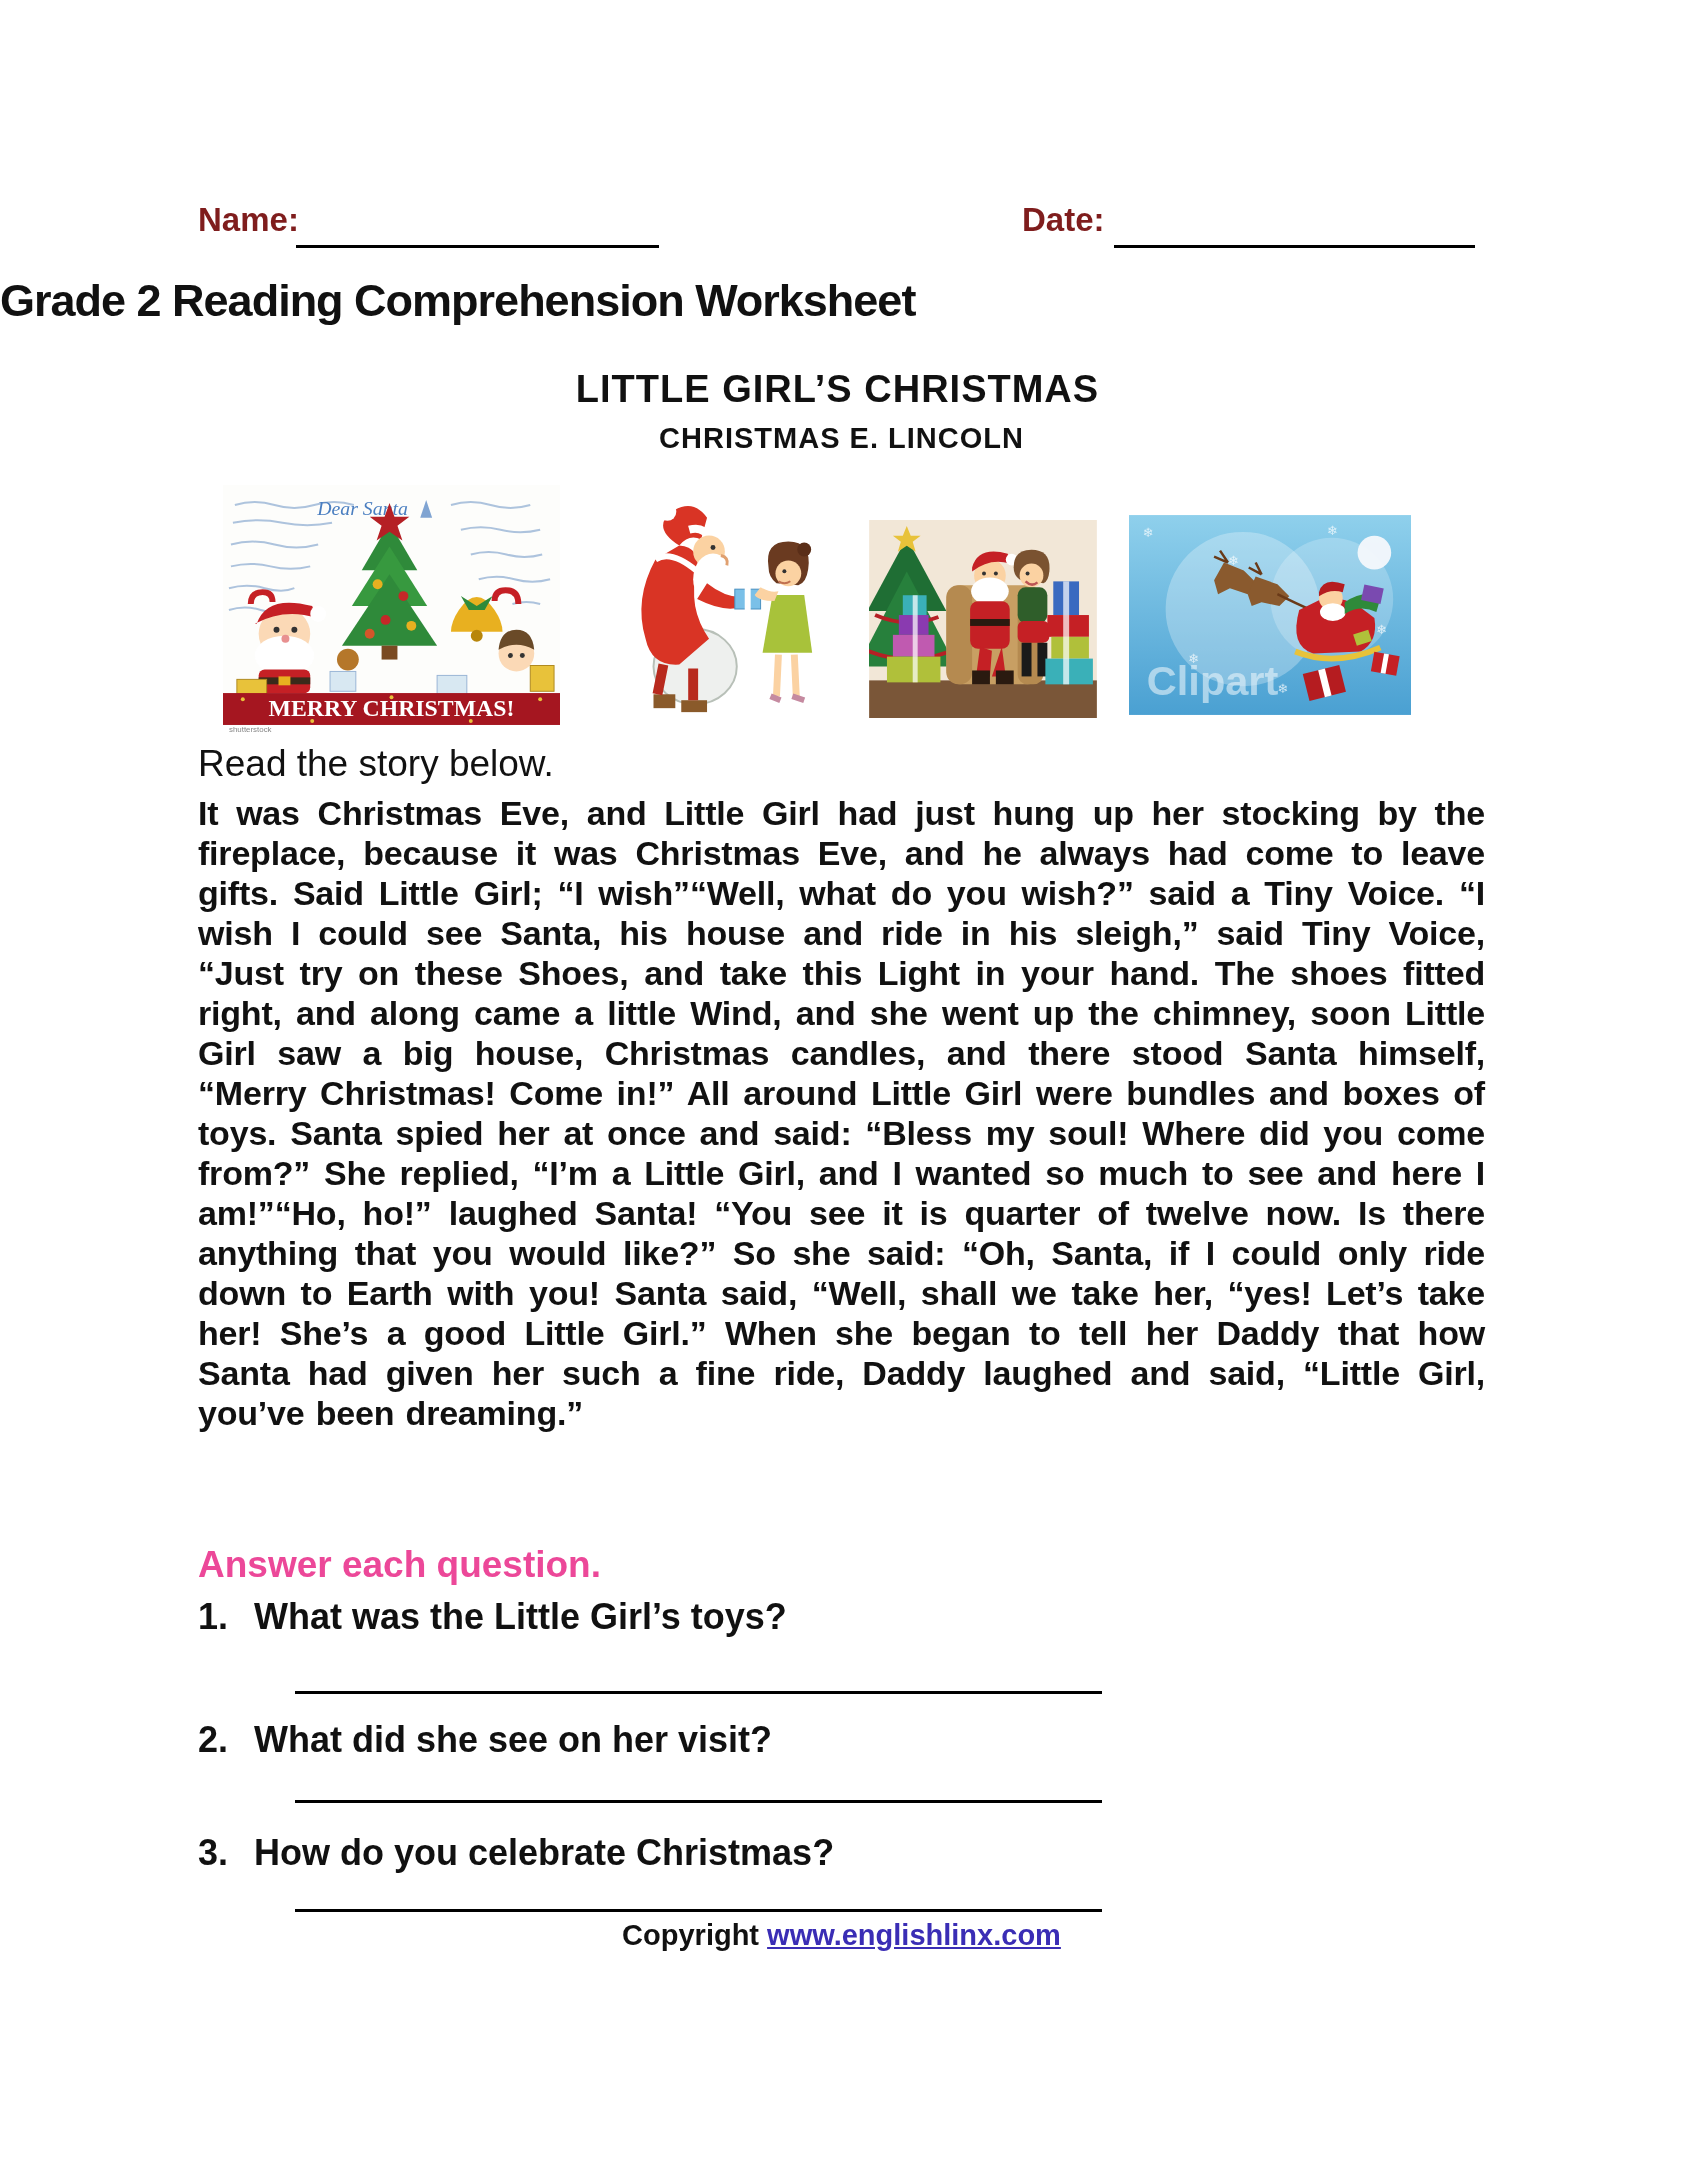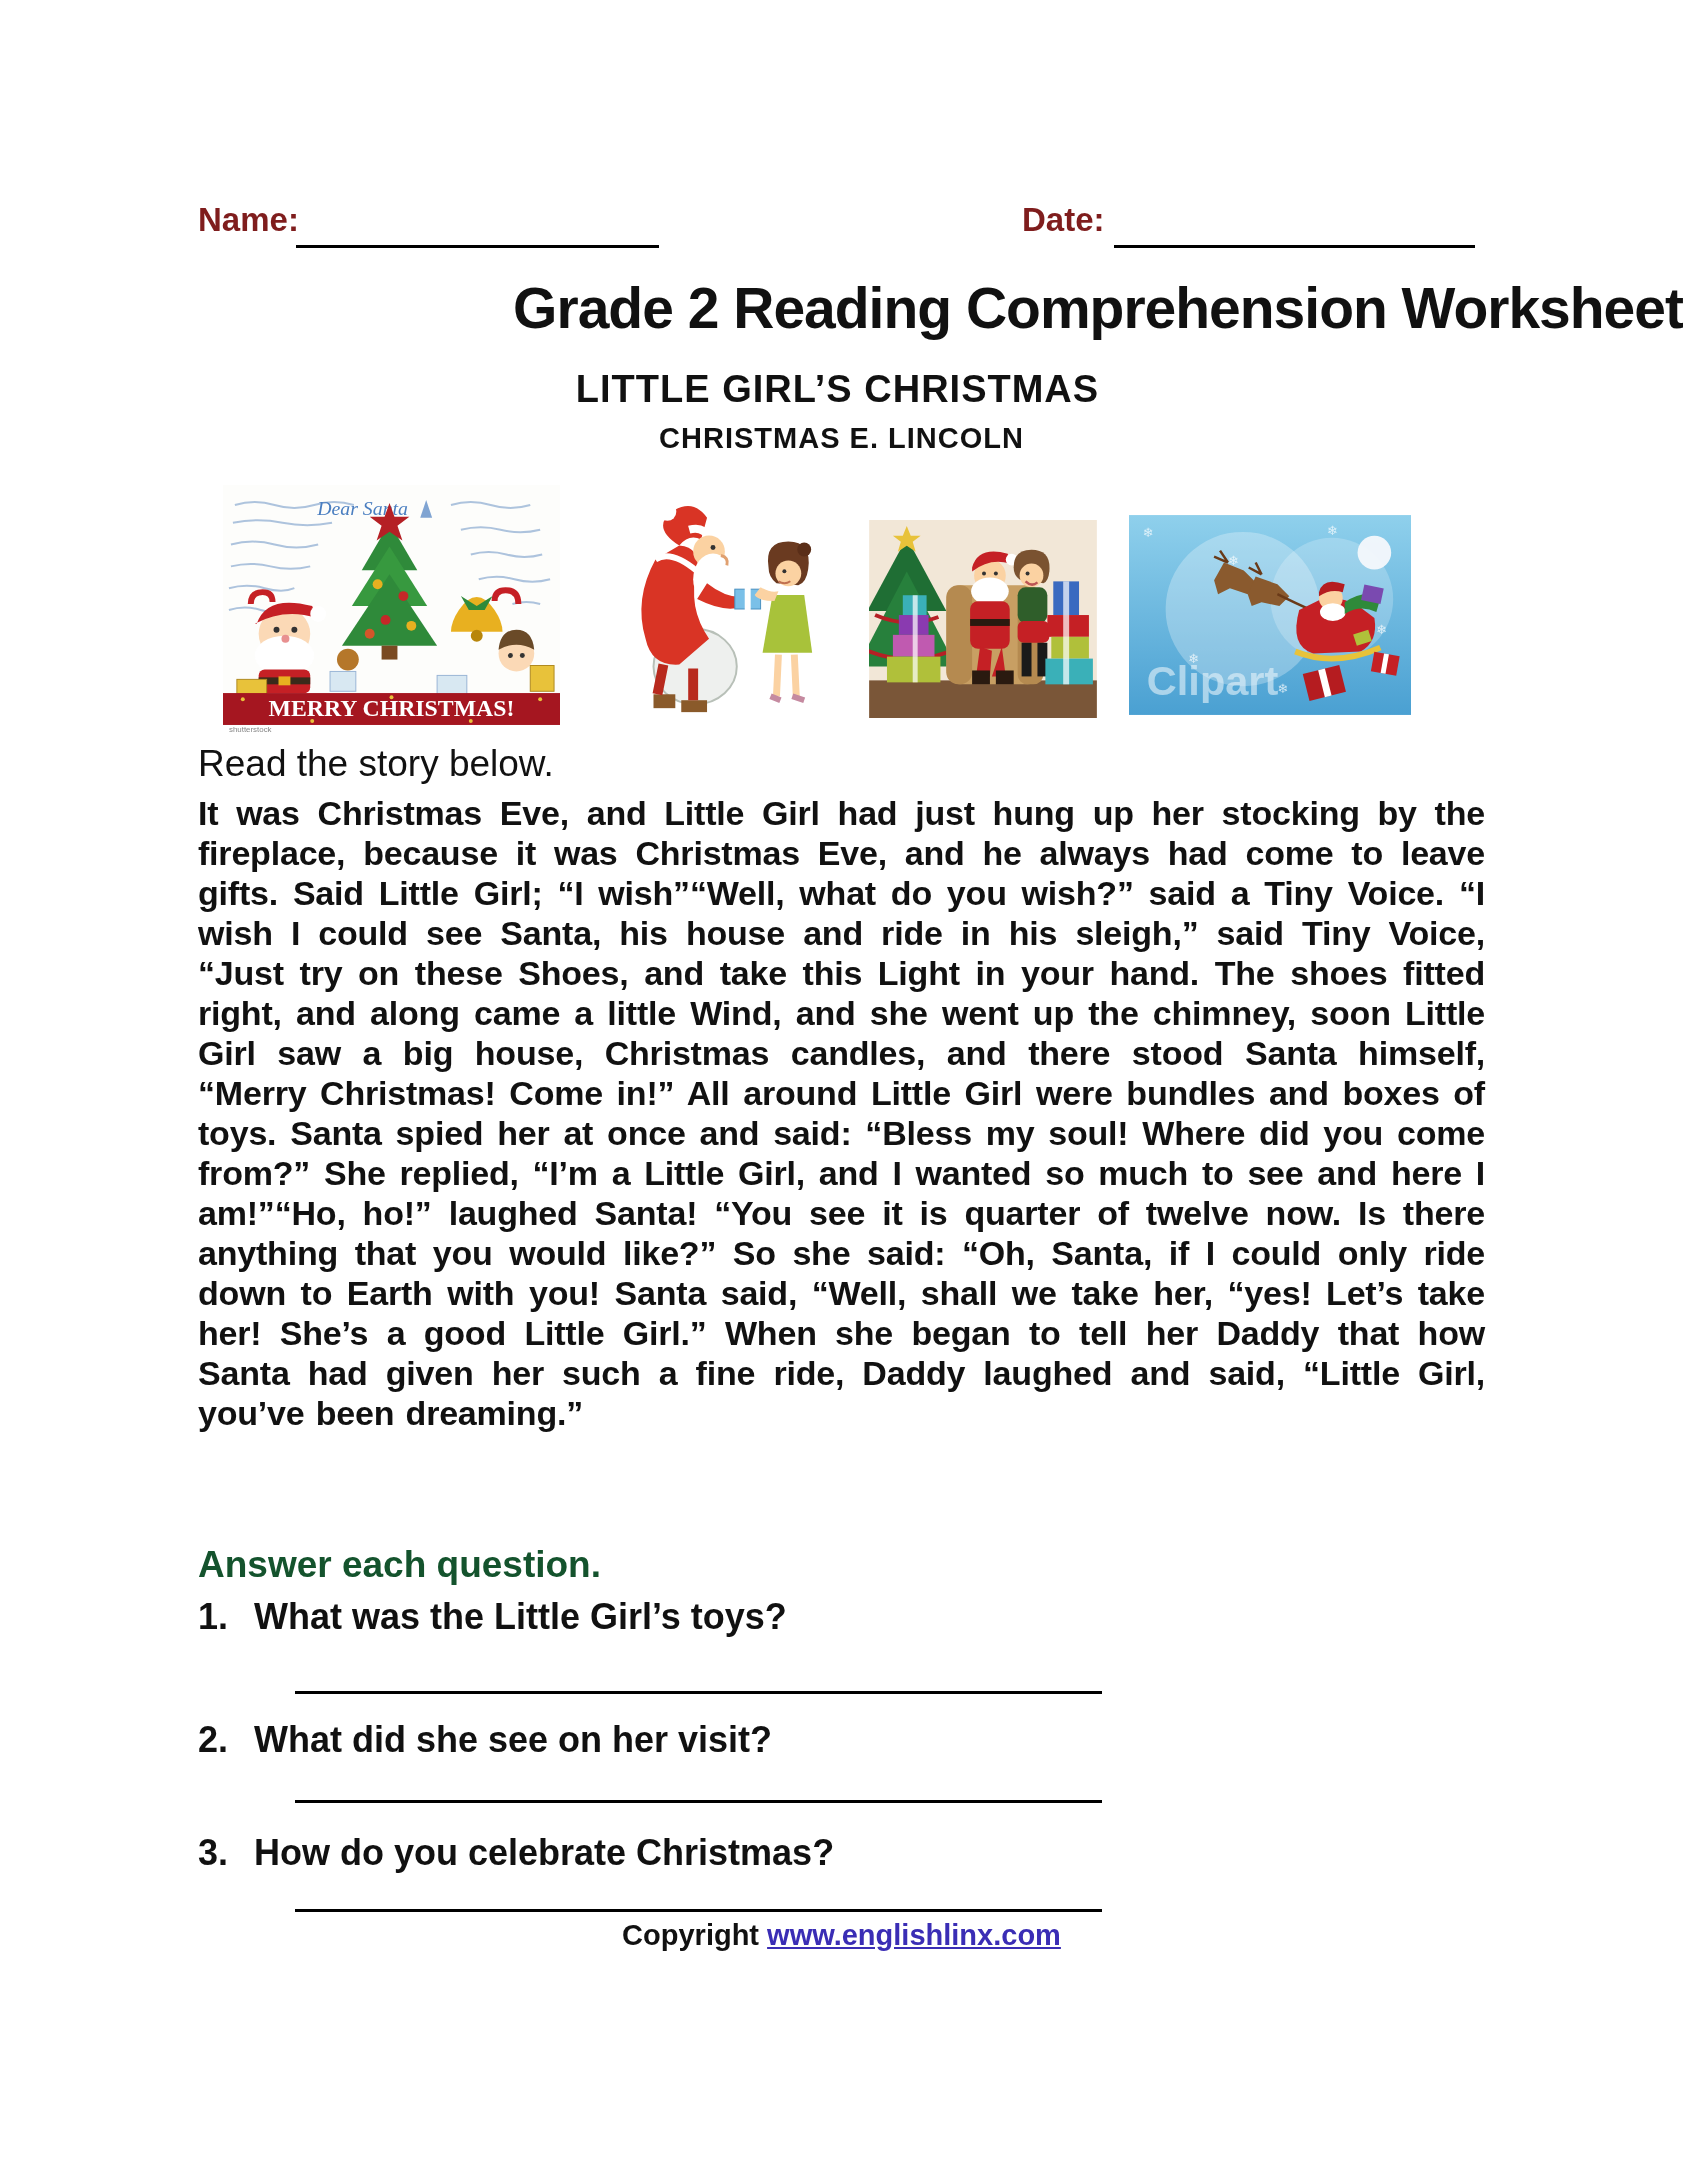--- a/index.html
+++ b/index.html
@@ -3,21 +3,21 @@
 <meta charset="utf-8">
 <style>
   html,body{margin:0;padding:0;}
   body{
     width:1683px;height:2178px;position:relative;background:#ffffff;
     font-family:"Liberation Sans", sans-serif;color:#111;overflow:hidden;
   }
   .abs{position:absolute;}
   .label{font-weight:700;font-size:33px;color:#7f1d1d;}
   .blank{border-top:3px solid #000;height:0;}
-  .page-title{left:0;right:0;top:275px;text-align:right;font-size:57px;font-weight:700;letter-spacing:-1px;}
+  .page-title{left:0;right:0;top:275px;text-align:left;font-size:45px;font-weight:700;letter-spacing:-1px;}
   .story-title{left:0;right:8px;top:368px;text-align:center;font-size:38px;font-weight:700;letter-spacing:1px;}
   .author{left:0;right:0;top:422px;text-align:center;font-size:29px;font-weight:700;letter-spacing:1px;}
   .instruction{left:198px;top:743px;font-size:37px;font-weight:400;}
   .story{
     left:198px;top:793px;width:1287px;font-size:34px;font-weight:700;line-height:40px;
     text-align:justify;text-align-last:left;letter-spacing:-0.2px;word-spacing:2px;
   }
   .answer-heading{left:198px;top:1544px;font-size:37px;font-weight:700;}
   .question{left:198px;width:1287px;display:flex;font-size:36px;font-weight:700;}
   .question .qnum{width:56px;flex:0 0 56px;}
@@ -252,21 +252,21 @@
       <rect x="256" y="140" width="5" height="20" fill="#ffffff"></rect>
     </g>
     <rect x="228" y="118" width="16" height="12" fill="#b0c03a" transform="rotate(-18 236 124)"></rect>
     <text x="18" y="182" font-size="42" font-weight="bold" fill="#e8f4fa" opacity="0.6">Clipart</text>
   </svg>
 </div>
 
 <div class="abs instruction">Read the story below.</div>
 <div class="abs story">It was Christmas Eve, and Little Girl had just hung up her stocking by the fireplace, because it was Christmas Eve, and he always had come to leave gifts. Said Little Girl; “I wish”“Well, what do you wish?” said a Tiny Voice. “I wish I could see Santa, his house and ride in his sleigh,” said Tiny Voice, “Just try on these Shoes, and take this Light in your hand. The shoes fitted right, and along came a little Wind, and she went up the chimney, soon Little Girl saw a big house, Christmas candles, and there stood Santa himself, “Merry Christmas! Come in!” All around Little Girl were bundles and boxes of toys. Santa spied her at once and said: “Bless my soul! Where did you come from?” She replied, “I’m a Little Girl, and I wanted so much to see and here I am!”“Ho, ho!” laughed Santa! “You see it is quarter of twelve now. Is there anything that you would like?” So she said: “Oh, Santa, if I could only ride down to Earth with you! Santa said, “Well, shall we take her, “yes! Let’s take her! She’s a good Little Girl.” When she began to tell her Daddy that how Santa had given her such a fine ride, Daddy laughed and said, “Little Girl, you’ve been dreaming.”</div>
 
-<div class="abs answer-heading" style="color:#14532d;">Answer each question.</div>
+<div class="abs answer-heading" style="color:#ec4899;">Answer each question.</div>
 
 <div class="abs question" style="top:1596px;">
   <span class="qnum">1.</span>
   <span>What was the Little Girl’s toys?</span>
 </div>
 <div class="abs blank answer-line" style="top:1691px;"></div>
 
 <div class="abs question" style="top:1719px;">
   <span class="qnum">2.</span>
   <span>What did she see on her visit?</span>

